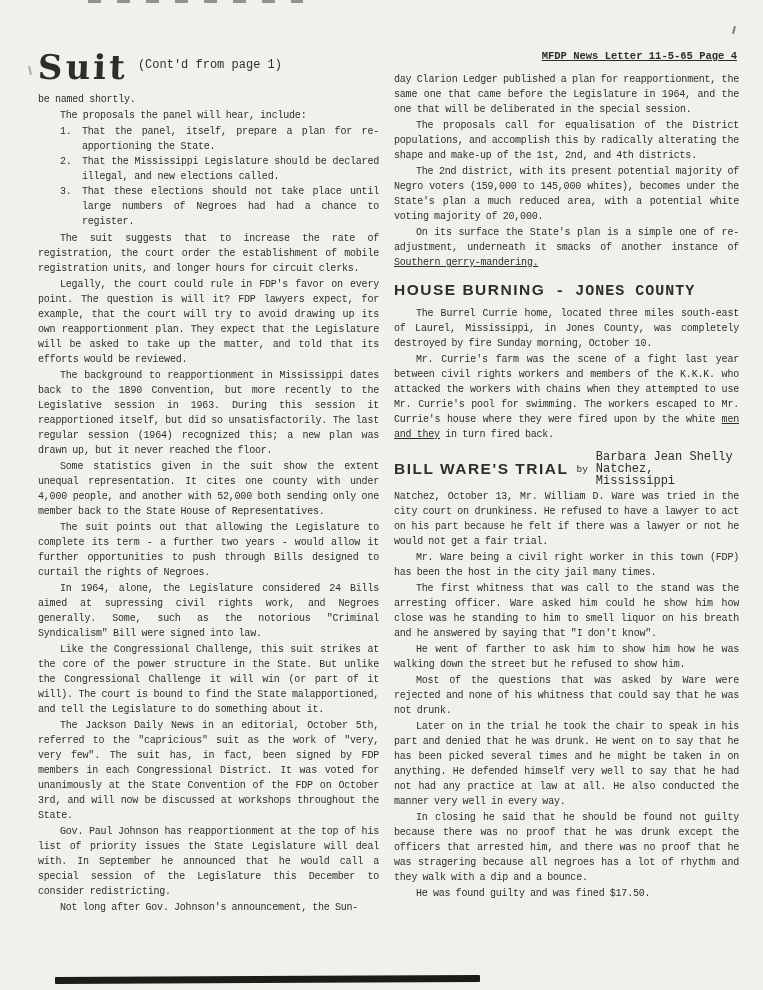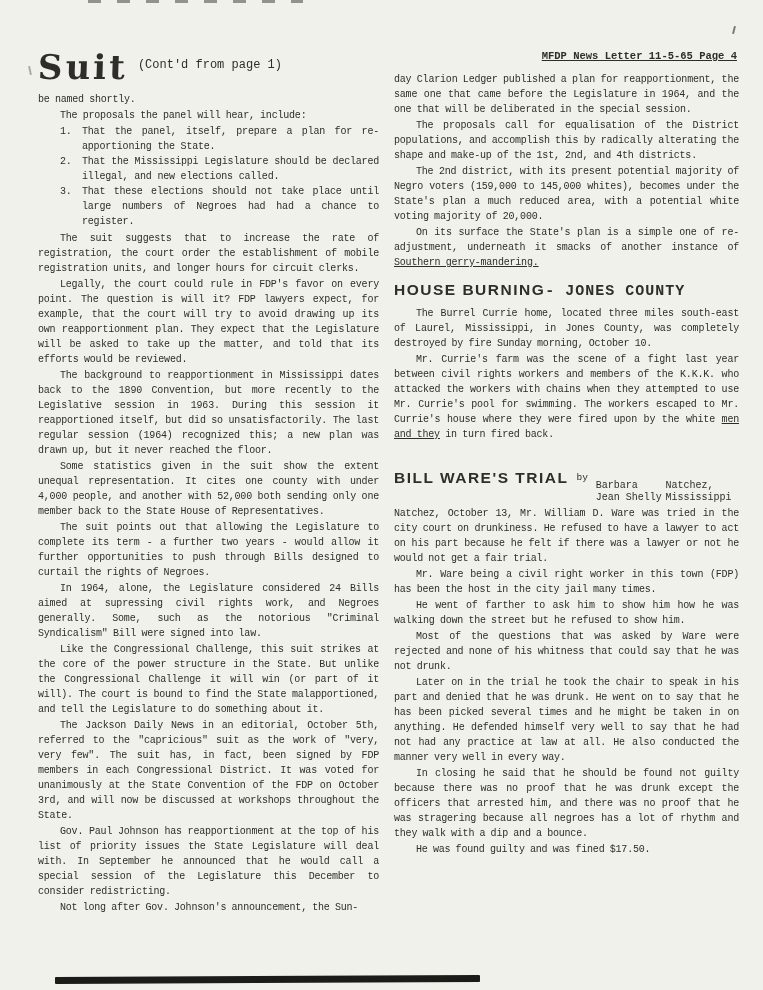--- a/index.html
+++ b/index.html
@@ -70,20 +70,21 @@
     font-size: 10px;
     line-height: 15px;
     letter-spacing: -0.2px;
   }
   .oli .num { flex: none; width: 22px; }
   .oli .litext { flex: 1; text-align: justify; }
 
   .hb-head {
     display: flex;
     align-items: baseline;
+    gap: 10px;
     margin: 11px 0 6px 0;
   }
   .bw-head {
     display: flex;
     align-items: center;
     gap: 6px;
     margin: 9px 0 2px 0;
   }
   .section-head {
     font-family: "Liberation Sans", sans-serif;
@@ -96,23 +97,23 @@
     font-family: Liberation Mono, monospace;
     font-weight: bold;
     font-size: 15px;
     letter-spacing: 1px;
     white-space: nowrap;
     text-align: right;
   }
   .bw-by { font-size: 9.5px; padding: 0 2px; }
   .bw-byline {
     display: flex;
-    font-size: 10px;
+    flex-direction: column;
+    font-size: 12px;
     line-height: 12px;
-    margin-top: 29px;
   }
 
   .u { text-decoration: underline; }
   .u-ext { text-decoration: underline; }
 
   
   .artifact { position: absolute; pointer-events: none; }
   .art-top-dashes {
     top: 0; left: 88px; width: 215px; height: 3px;
     background: repeating-linear-gradient(90deg, #74726c 0 13px, transparent 13px 29px);
@@ -204,20 +205,21 @@
         <span class="section-head">BILL WARE'S TRIAL</span>
         <span class="bw-by">by</span>
         <span class="bw-byline">
           <span>Barbara Jean Shelly</span>
           <span>Natchez, Mississippi</span>
         </span>
       </div>
 
       <p class="body-p noindent">Natchez, October 13, Mr. William D. Ware was tried in the city court on drunkiness. He refused to have a lawyer to act on his part because he felt if there was a lawyer or not he would not get a fair trial.</p>
       <p class="body-p">Mr. Ware being a civil right worker in this town (FDP) has been the host in the city jail many times.</p>
+      <p class="body-p">The first whitness that was call to the stand was the arresting officer. Ware asked him could he show him how close was he standing to him to smell liquor on his breath and he answered by saying that "I don't know".</p>
       <p class="body-p">He went of farther to ask him to show him how he was walking down the street but he refused to show him.</p>
       <p class="body-p">Most of the questions that was asked by Ware were rejected and none of his whitness that could say that he was not drunk.</p>
       <p class="body-p">Later on in the trial he took the chair to speak in his part and denied that he was drunk. He went on to say that he has been picked several times and he might be taken in on anything. He defended himself very well to say that he had not had any practice at law at all. He also conducted the manner very well in every way.</p>
       <p class="body-p">In closing he said that he should be found not guilty because there was no proof that he was drunk except the officers that arrested him, and there was no proof that he was stragering because all negroes has a lot of rhythm and they walk with a dip and a bounce.</p>
       <p class="body-p">He was found guilty and was fined $17.50.</p>
     </div>
 
   </div>
 </div>
 

